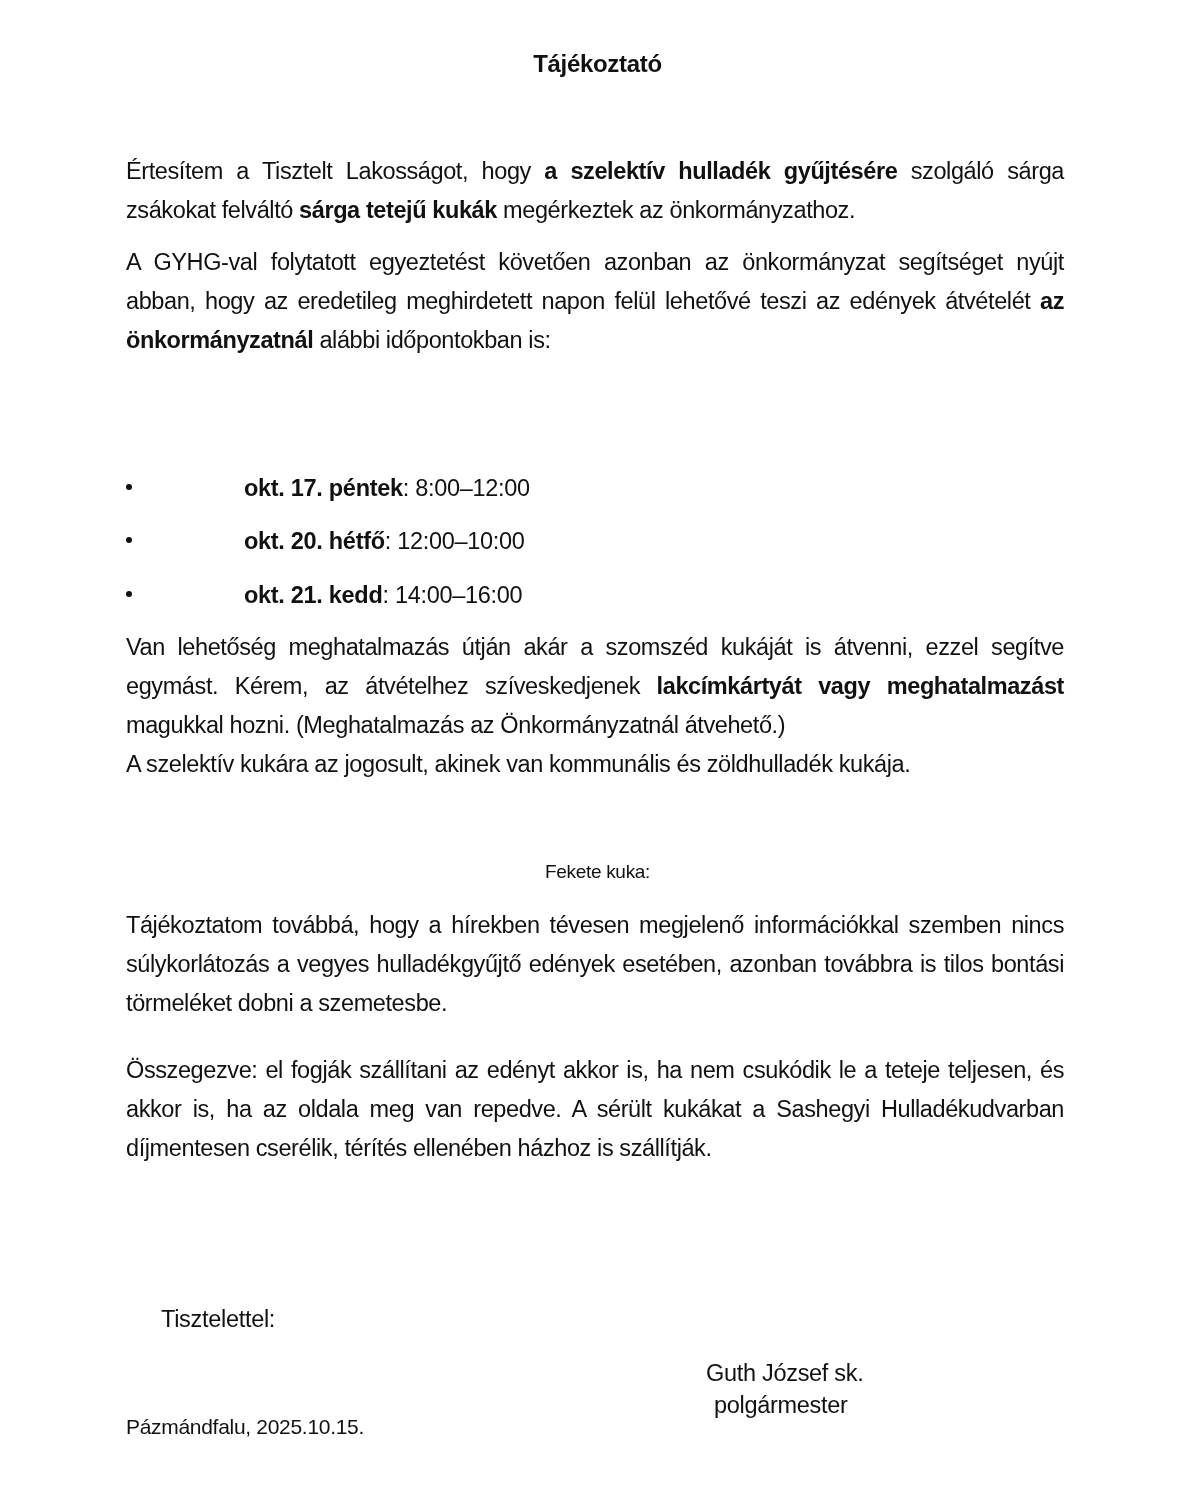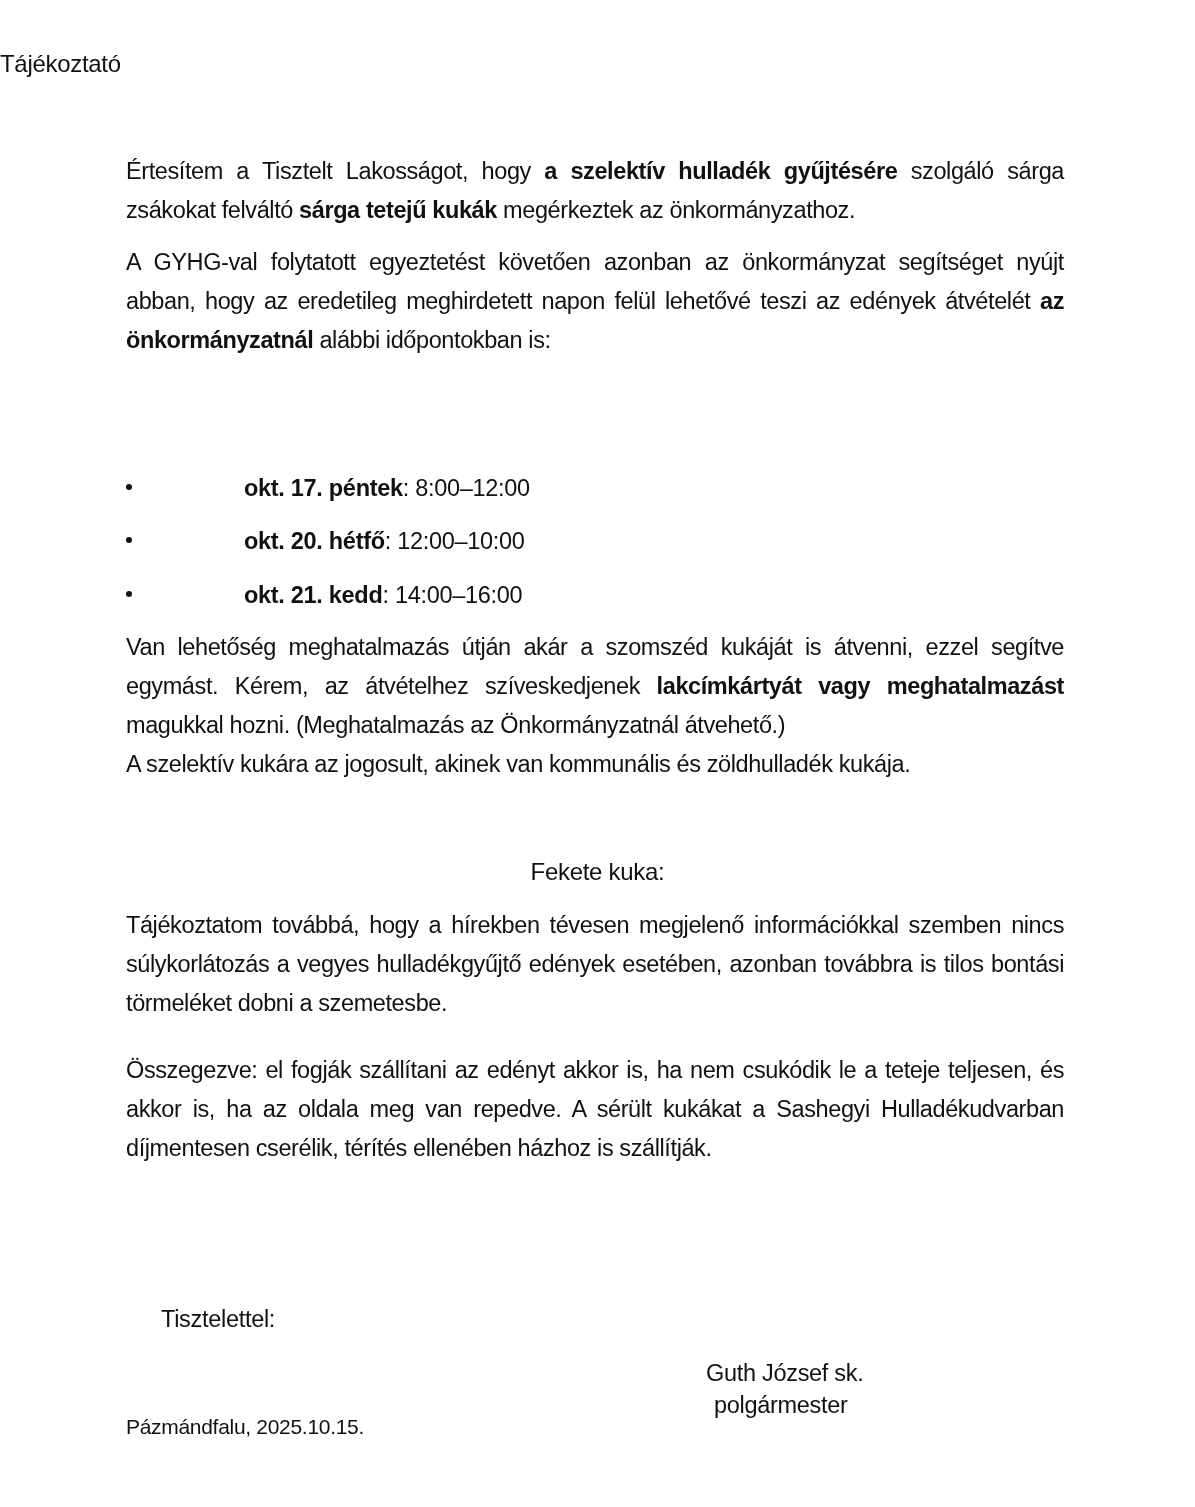--- a/index.html
+++ b/index.html
@@ -20,22 +20,22 @@
       left: 0;
       top: 0;
       width: 1195px;
       height: 1507px;
     }
     .title {
       position: absolute;
       left: 0;
       width: 1195px;
       top: 48px;
-      text-align: left;
-      font-weight: normal;
+      text-align: center;
+      font-weight: bold;
       font-size: 24px;
       line-height: 32px;
       letter-spacing: -0.3px;
     }
     .body-text {
       position: absolute;
       left: 126px;
       width: 938px;
       font-size: 23.5px;
       line-height: 39px;
@@ -73,21 +73,21 @@
       position: absolute;
       left: 118px;
       top: 0;
     }
     .bullet-text b { font-weight: bold; }
     .center-heading {
       position: absolute;
       left: 0;
       width: 1195px;
       text-align: center;
-      font-size: 24px;
+      font-size: 19px;
       line-height: 39px;
       letter-spacing: -0.3px;
     }
     .sig {
       position: absolute;
       font-size: 23.5px;
       line-height: 39px;
       letter-spacing: -0.3px;
       white-space: nowrap;
     }

